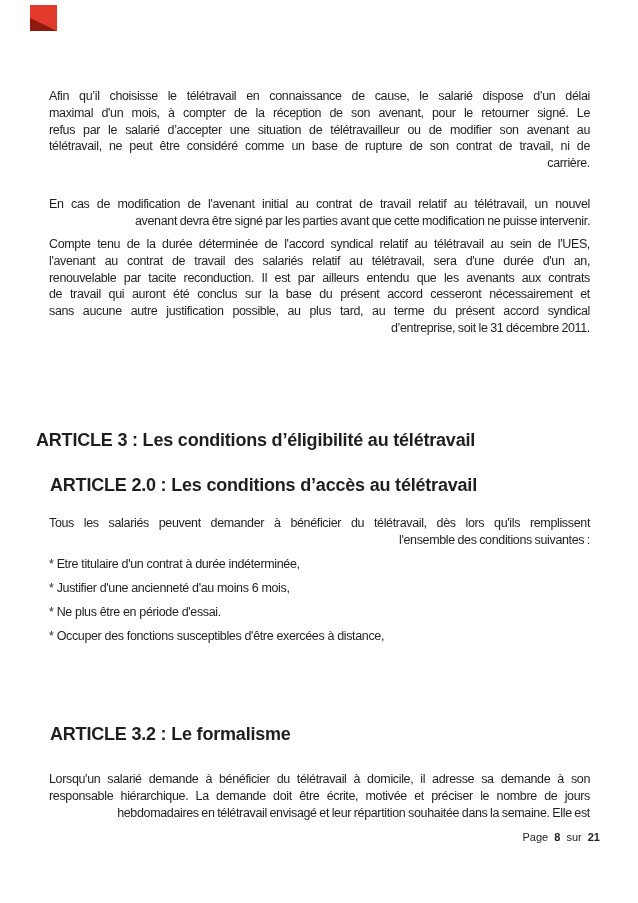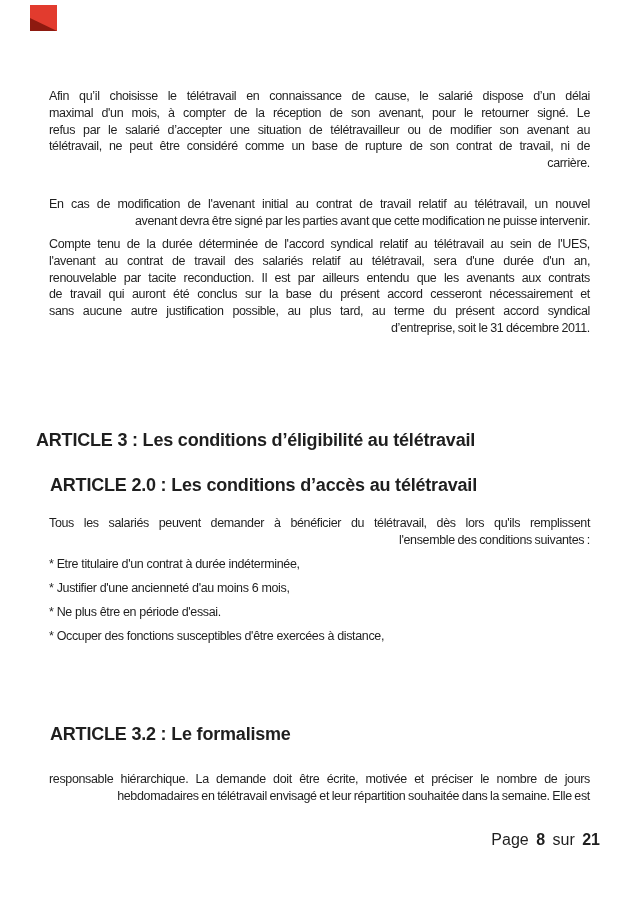--- a/index.html
+++ b/index.html
@@ -82,21 +82,21 @@
   #b2 { top: 580px; }
   #b3 { top: 604px; }
   #b4 { top: 628px; }
   #b5 { top: 652px; }
   #p6 { top: 687px; }
   #p7 { top: 771px; }
   .footer {
     position: absolute;
     top: 831px;
     right: 38px;
-    font-size: 16px;
+    font-size: 11px;
     letter-spacing: 0;
     color: #1f1f1f;
     white-space: nowrap;
   }
   .footer .bold { font-weight: bold; }
   .footer span + span { margin-left: 3px; }
 </style>
 </head>
 <body>
 
@@ -140,20 +140,21 @@
 
   <div class="bullet-line" id="b1">* Etre titulaire d'un contrat à durée indéterminée,</div>
   <div class="bullet-line" id="b2">* Justifier d'une ancienneté d'au moins 6 mois,</div>
   <div class="bullet-line" id="b3">* Ne plus être en période d'essai.</div>
   <div class="bullet-line" id="b4">* Occuper des fonctions susceptibles d'être exercées à distance,</div>
 
 
   <div class="heading" id="h-art32">ARTICLE 3.2 : Le formalisme</div>
 
   <div class="block" id="p7">
+    <div class="jl">Lorsqu'un salarié demande à bénéficier du télétravail à domicile, il adresse sa demande à son</div>
     <div class="jl">responsable hiérarchique. La demande doit être écrite, motivée et préciser le nombre de jours</div>
     <div class="jl-last">hebdomadaires en télétravail envisagé et leur répartition souhaitée dans la semaine. Elle est</div>
   </div>
 
   <div class="footer">
     <span>Page</span>
     <span class="bold">8</span>
     <span>sur</span>
     <span class="bold">21</span>
   </div>

